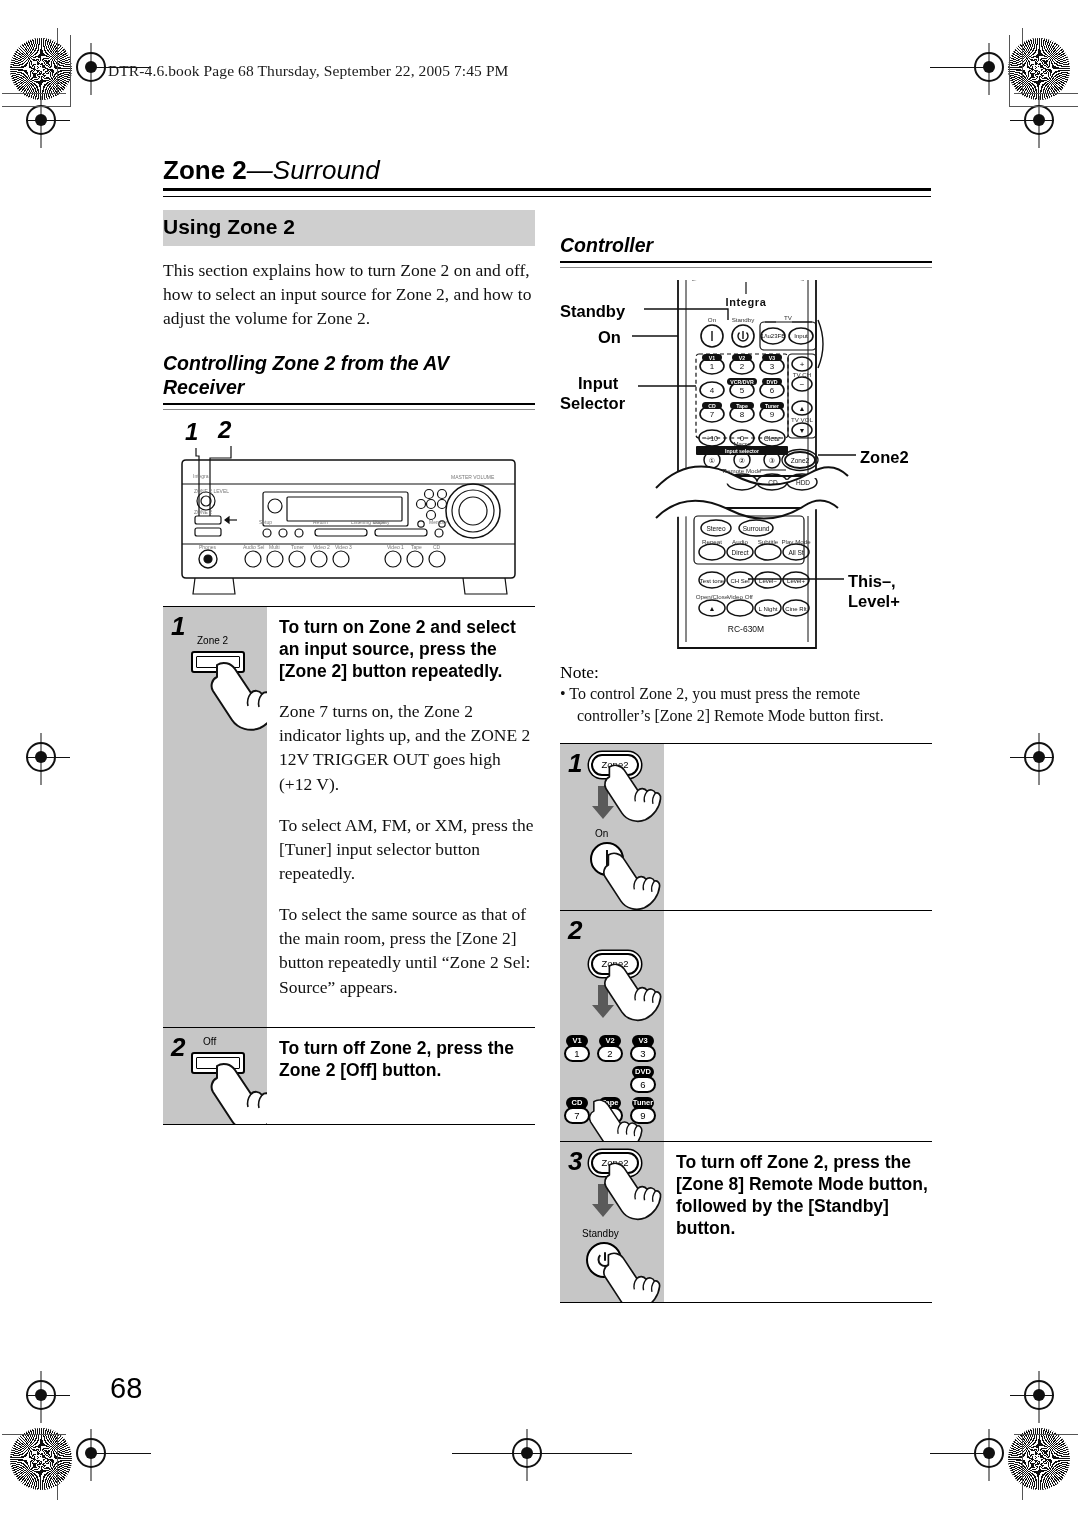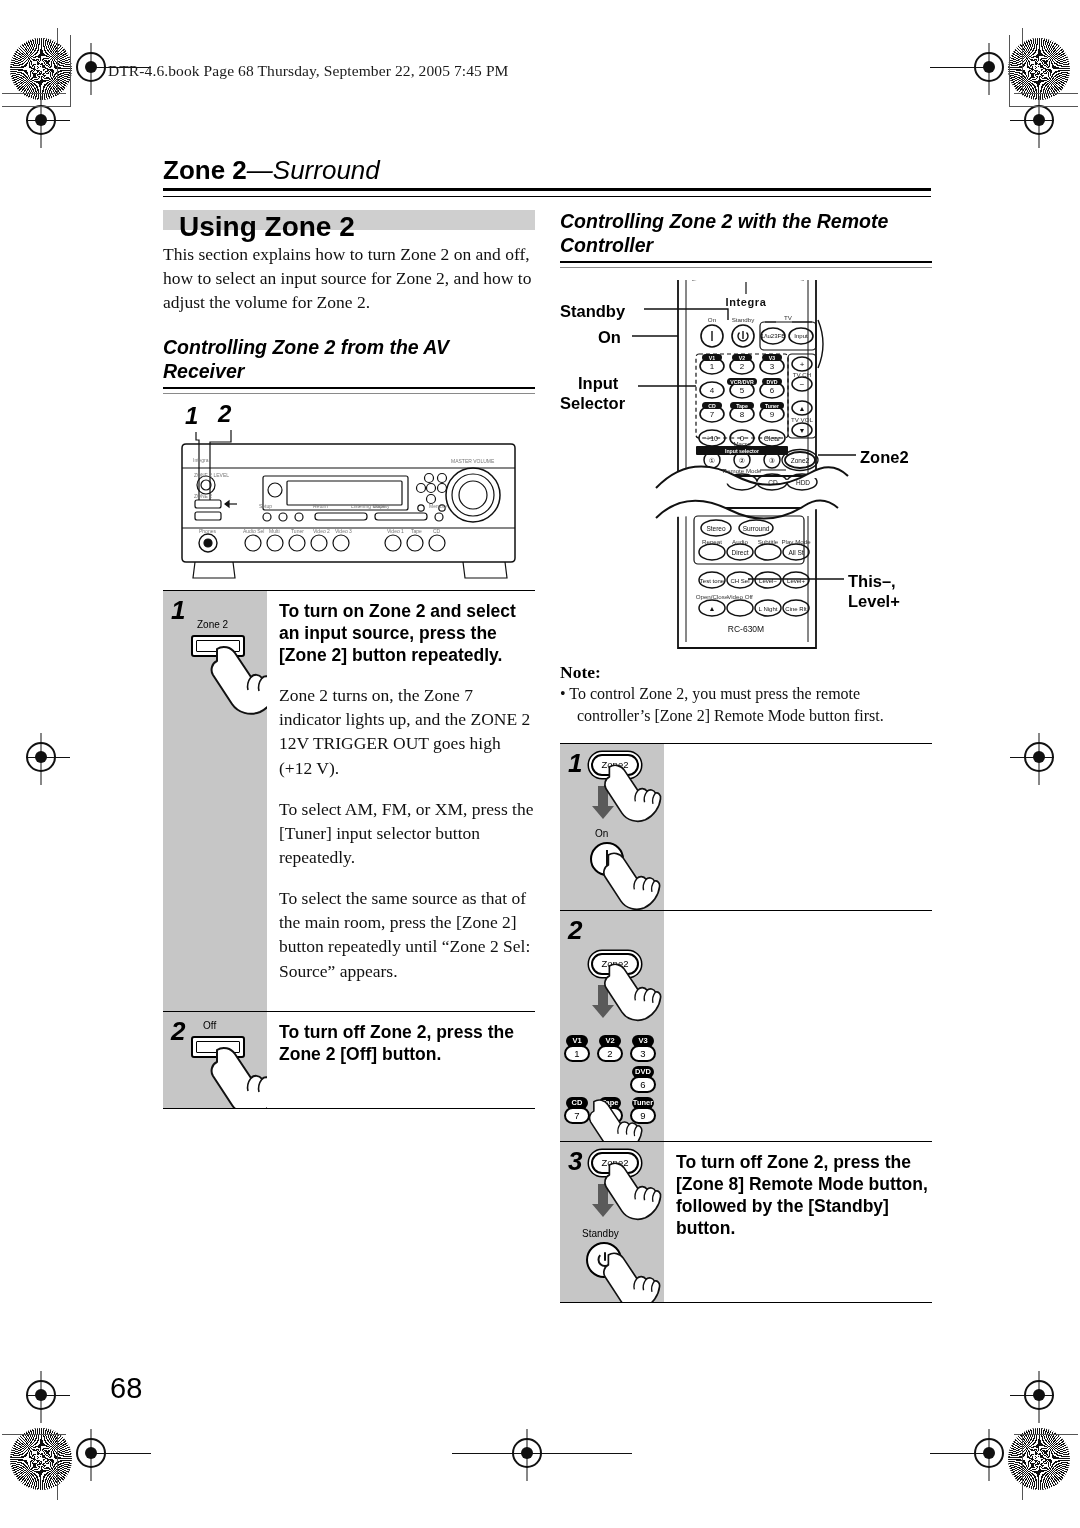--- a/index.html
+++ b/index.html
@@ -88,26 +88,26 @@
     border-bottom: 1px solid #000;
     box-sizing: content-box;
   }
 
   
   .col-left  { position: absolute; left: 163px; top: 210px; width: 372px; }
   .col-right { position: absolute; left: 560px; top: 210px; width: 372px; }
 
   .gray-head {
     background: #cfcfcf;
-    height: 20px;
+    height: 36px;
     line-height: 34px;
-    padding-left: 16px;
+    padding-left: 0;
     font-family: "Liberation Sans", sans-serif;
     font-weight: bold;
-    font-size: 28px;
+    font-size: 21px;
     color: #000;
     box-sizing: border-box;
   }
   .intro {
     margin-top: 12px;
     font-size: 17.5px;
     line-height: 1.38;
     color: #111;
   }
   .sub-head {
@@ -255,21 +255,21 @@
     font-family: "Liberation Sans", sans-serif;
     font-weight: bold;
     font-size: 16.5px;
     color: #000;
     white-space: nowrap;
   }
 
   
   .note-title {
     font-family: "Liberation Serif", serif;
-    font-weight: bold;
+    font-weight: normal;
     font-size: 17.5px;
     color: #000;
     margin-top: 4px;
   }
   .note-item {
     font-size: 16px;
     line-height: 1.38;
     color: #111;
     padding-left: 17px;
     text-indent: -17px;
@@ -458,21 +458,21 @@
             <svg width="74" height="74" viewBox="0 0 74 74">
               <path d="M10 6 C16 2 24 4 28 10 L44 34 C47 31 52 31 55 35 C58 32 63 33 65 37 C68 36 72 39 71 44 C70 54 63 64 53 69 C43 73 31 70 25 61 L6 32 C3 27 5 20 10 18 Z" fill="#ffffff" stroke="#111" stroke-width="2" stroke-linejoin="round"></path>
               <path d="M44 34 C41 38 40 43 41 47" fill="none" stroke="#111" stroke-width="1.6"></path>
               <path d="M55 35 C52 39 51 44 52 48" fill="none" stroke="#111" stroke-width="1.6"></path>
               <path d="M65 37 C62 41 61 46 62 50" fill="none" stroke="#111" stroke-width="1.6"></path>
             </svg>
           </div>
         </div>
         <div class="step-body">
           <div class="step-title">To turn on Zone 2 and select an input source, press the [Zone 2] button repeatedly.</div>
-          <div class="step-para">Zone 2 turns on, the Zone 7 indicator lights up, and the ZONE 2 12V TRIGGER OUT goes high (+12 V).</div>
+          <div class="step-para">Zone 7 turns on, the Zone 2 indicator lights up, and the ZONE 2 12V TRIGGER OUT goes high (+12 V).</div>
           <div class="step-para">To select AM, FM, or XM, press the [Tuner] input selector button repeatedly.</div>
           <div class="step-para">To select the same source as that of the main room, press the [Zone 2] button repeatedly until “Zone 2 Sel: Source” appears.</div>
         </div>
       </div>
 
       <div class="step">
         <div class="step-fig" style="height:96px;">
           <div class="step-num">2</div>
           <div class="fig-label" style="left:40px;top:8px;">Off</div>
           <div class="btn-rect" style="left:28px;top:24px;width:54px;height:22px;"></div>
@@ -489,21 +489,21 @@
           <div class="step-title">To turn off Zone 2, press the Zone 2 [Off] button.</div>
         </div>
       </div>
 
     </div>
   </div>
 
   <div class="col-right">
 
     <div class="sub-head" style="margin-top:0;">
-      <span>Controlling Zone 2 with the Remote</span><br>
+      <br>
       <span>Controller</span>
     </div>
     <div class="sub-rule"></div>
 
     <div class="remote-wrap">
 
       
       <div class="callout" style="left:0px;top:22px;">Standby</div>
       <div class="callout" style="left:38px;top:48px;">On</div>
       <div class="callout" style="left:18px;top:94px;">Input</div>

